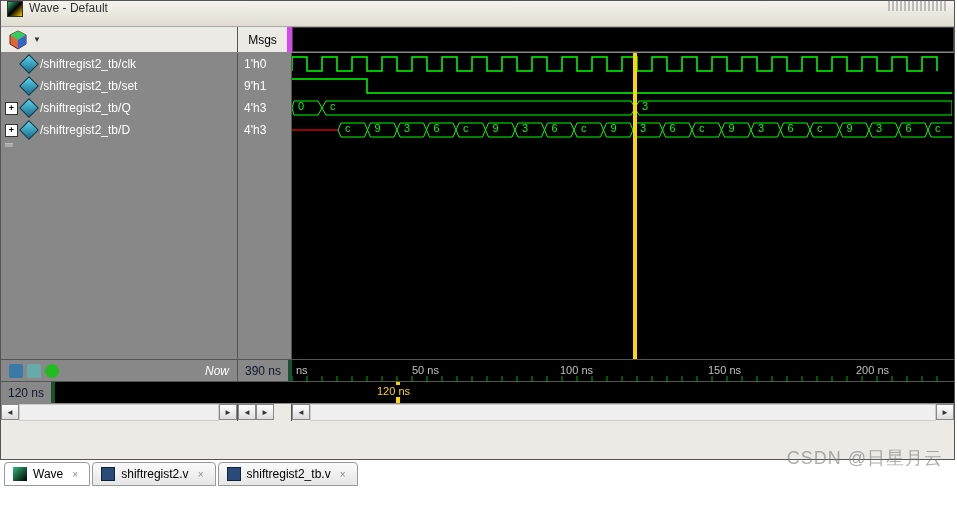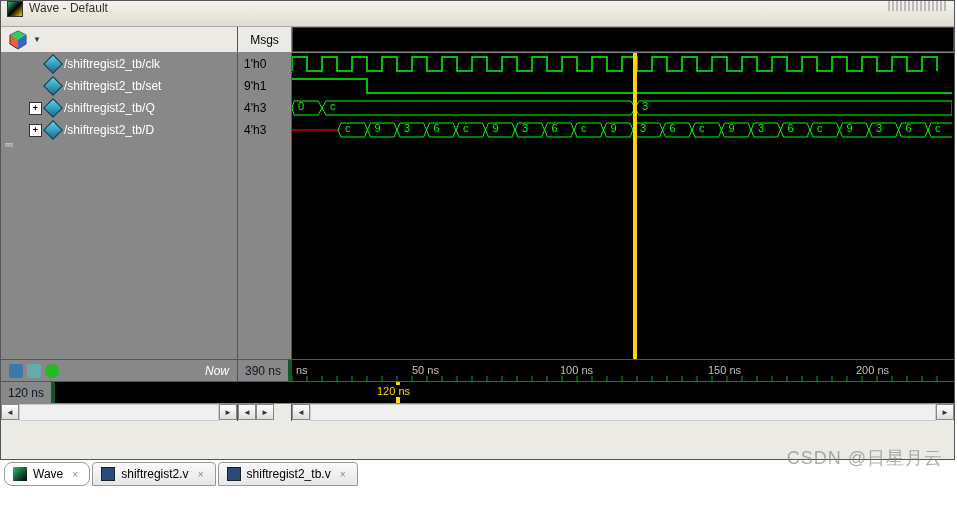--- a/index.html
+++ b/index.html
@@ -7,37 +7,37 @@
 
 .wave-window { border: 1px solid #555; width: 955px; height: 460px; background: #eceae4; position: relative; }
 
 .title-bar { height: 26px; background: linear-gradient(#f5f3ed, #e0dcd0); border-bottom: 1px solid #aaa; display: flex; align-items: flex-start; padding: 0 6px; gap: 6px; }
 .title-icon { width: 16px; height: 16px; background: linear-gradient(135deg,#3b7 0%,#000 50%,#fc0 100%); border:1px solid #333; }
 .title-text { color: #333; }
 .grip { margin-left: auto; width: 60px; height: 10px; background: repeating-linear-gradient(90deg,#bbb 0 2px,transparent 2px 4px); }
 
 .toolbar { height: 26px; border-bottom: 1px solid #888; display: flex; }
 .tool-left { width: 237px; border-right: 1px solid #555; display:flex; align-items:center; padding:0 6px; gap:4px; background:#eceae4; }
-.tool-msgs { width: 54px; border-right: 1px solid #d946ef; display:flex; align-items:center; justify-content:center; background:#eceae4; }
+.tool-msgs { width: 54px; border-right: 5px solid #d946ef; display:flex; align-items:center; justify-content:center; background:#eceae4; }
 .tool-right { flex:1; background:#000; border:1px solid #444; }
 .cube-icon { width:22px; height:22px; position:relative; }
 .cube-icon svg { width:22px; height:22px; }
 .dd-arrow { font-size:8px; color:#333; }
 
 .main { display:flex; height: 306px; }
 .signals { width: 237px; border-right:1px solid #555; background:#888; display:flex; flex-direction:column; }
-.sig-row { height:22px; display:flex; align-items:center; padding:0 4px; gap:4px; color:#fff;margin-left:24px; }
+.sig-row { height:22px; display:flex; align-items:center; padding:0 4px; gap:4px; color:#fff; }
 .expand-box { width:13px; height:13px; background:#fff; border:1px solid #333; color:#000; font-size:9px; display:flex; align-items:center; justify-content:center; line-height:1; font-weight:bold; }
 .expand-spacer { width:13px; }
 .diamond { width:14px; height:14px; transform:rotate(45deg); background:linear-gradient(135deg,#5bd4f0,#1a6b8a); border:1px solid #0a3a4a; }
 .sig-name { white-space:nowrap; }
 .sig-footer-mark { height:4px; border-top:1px solid #bbb; margin:2px 0 0 4px; width:8px; background:#aaa; }
 
 .msgs { width:54px; border-right:1px solid #555; background:#888; }
-.msg-row { height:22px; display:flex; align-items:center; padding:0 6px; color:#000000; }
+.msg-row { height:22px; display:flex; align-items:center; padding:0 6px; color:#ffffff; }
 
 .waves { flex:1; background:#000; position:relative; overflow:hidden; }
 .wave-lane { height:22px; position:relative; }
 .clk-svg, .set-svg, .bus-svg { position:absolute; top:0; left:0; }
 .bus-text { position:absolute; color:#0f0; font-size:11px; top:3px; }
 .cursor-line { position:absolute; top:0; bottom:0; width:4px; background:#ffd400; left:341px; z-index:5; }
 
 .status-rows { }
 .status-row { height:22px; display:flex; border-top:1px solid #555; }
 .sr-left { width:237px; border-right:1px solid #555; background:#888; display:flex; align-items:center; padding:0 8px; color:#fff; gap:4px; }
@@ -51,21 +51,21 @@
 
 .scrollbars { height:18px; display:flex; border-top:1px solid #888; }
 .sb-left { width:237px; border-right:1px solid #555; display:flex; background:#eceae4; }
 .sb-msgs { width:54px; border-right:1px solid #555; display:flex; background:#eceae4; }
 .sb-wave { flex:1; display:flex; background:#eceae4; }
 .sb-btn { width:18px; height:16px; border:1px solid #888; background:linear-gradient(#fff,#ddd); display:flex; align-items:center; justify-content:center; font-size:8px; color:#333; }
 .sb-track { flex:1; background:#f0f0f0; border:1px solid #ccc; }
 
 .tabs { height:28px; display:flex; align-items:flex-end; padding:2px 4px; gap:2px; background:#fff; }
 .tab { height:24px; border:1px solid #999; border-top-left-radius:4px; border-top-right-radius:4px; background:linear-gradient(#fafafa,#e6e6e6); display:flex; align-items:center; padding:0 8px; gap:6px; }
-.tab.active { background:#fff;border-radius:8px; }
+.tab.active { background:#fff; }
 .tab-ico { width:14px; height:14px; }
 .tab-close { width:12px; height:12px; font-size:10px; color:#888; display:flex; align-items:center; justify-content:center; }
 
 .watermark { position:absolute; right:14px; bottom:40px; color:rgba(120,120,120,0.6); font-size:18px; font-family:"Microsoft YaHei",sans-serif; letter-spacing:1px; }
 .sr-left .right-push { margin-left:auto;font-style:italic; }
 .tiny-ico { width:14px; height:14px; border-radius:2px; }
 </style>
 </head>
 <body>
 

